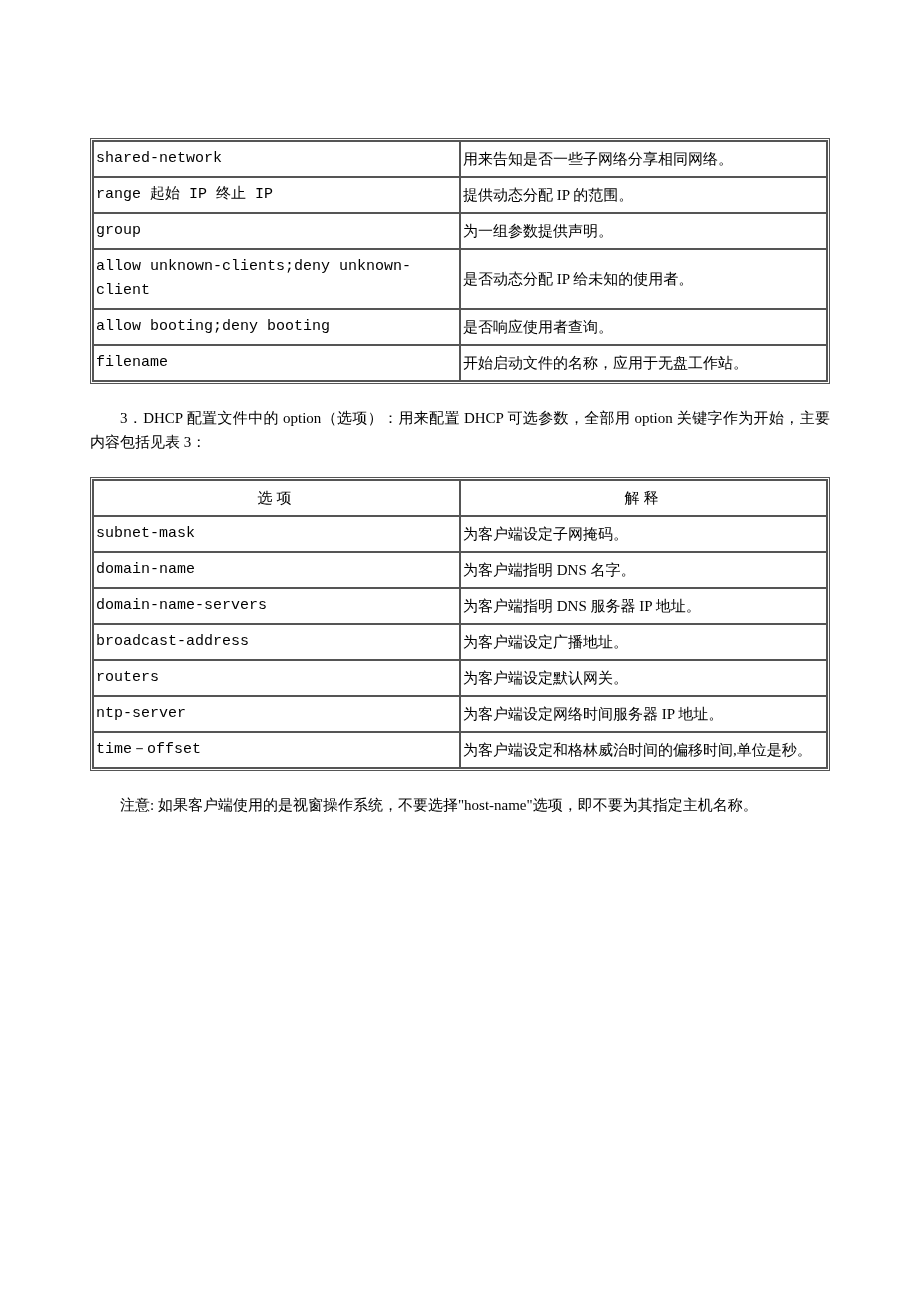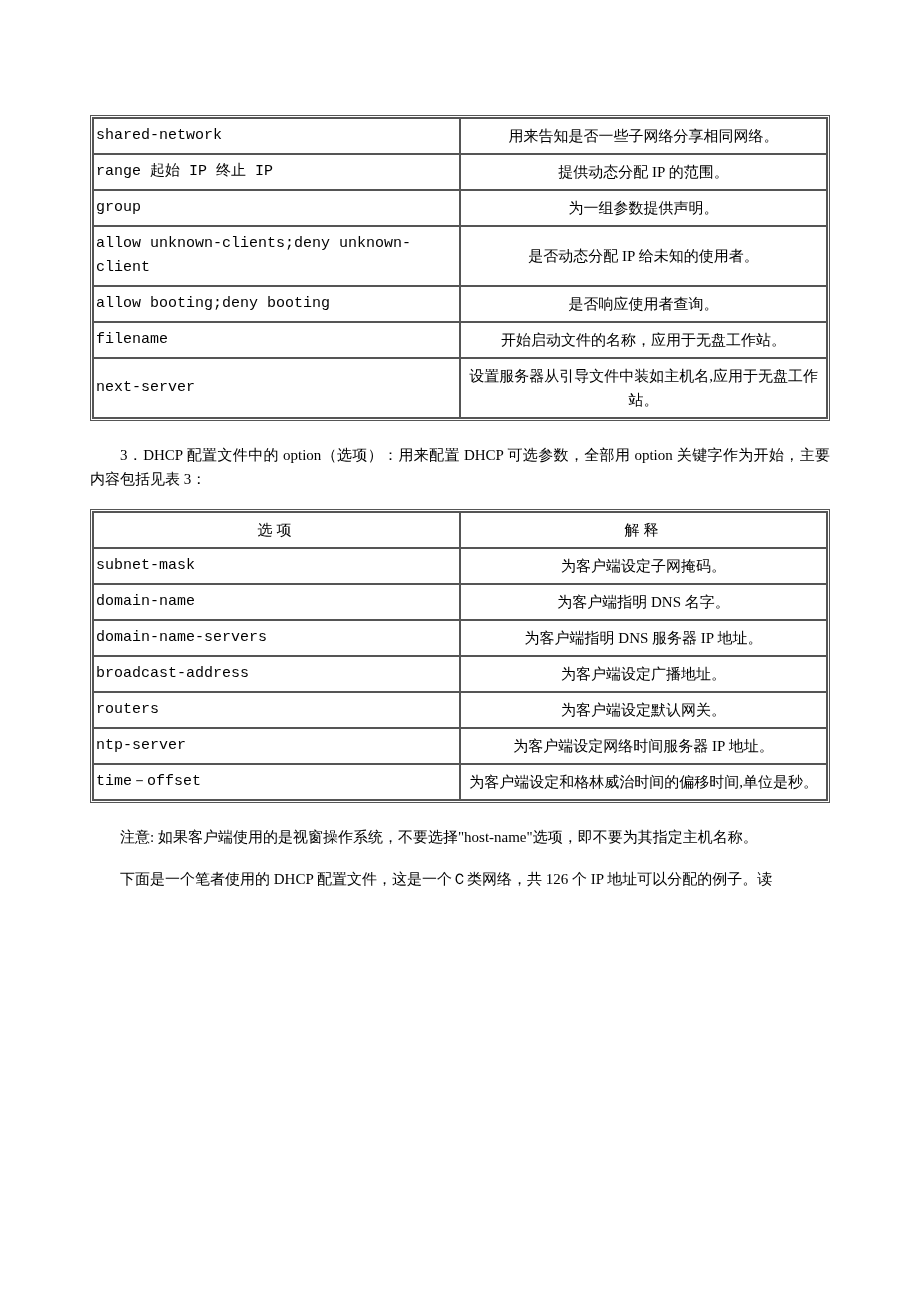--- a/index.html
+++ b/index.html
@@ -16,39 +16,39 @@
     padding: 115px 90px 0 90px;
     font-size: 15px;
     line-height: 1.6;
   }
   table {
     border-collapse: separate;
     border-spacing: 0;
     width: 100%;
     border: 3px double #555;
     margin-bottom: 22px;
+    margin-top: 23px;
   }
   th, td {
     border: 1px solid #555;
     padding: 5px 2px 5px 2px;
     vertical-align: middle;
     font-size: 15px;
     font-weight: normal;
   }
   th {
     text-align: center;
     letter-spacing: 4px;
   }
   td.col-key {
     font-family: "Courier New", "SimSun", monospace;
     width: 50%;
   }
   td.col-desc {
     width: 50%;
-    text-align: center;
   }
   .para {
     margin: 0 0 18px 0;
     text-align: justify;
   }
   .indent {
     text-indent: 2em;
   }
 </style>
 </head>
@@ -74,24 +74,20 @@
           <td class="col-key">allow unknown-clients;deny unknown-client</td>
           <td class="col-desc">是否动态分配 IP 给未知的使用者。</td>
         </tr>
       <tr>
           <td class="col-key">allow booting;deny booting</td>
           <td class="col-desc">是否响应使用者查询。</td>
         </tr>
       <tr>
           <td class="col-key">filename</td>
           <td class="col-desc">开始启动文件的名称，应用于无盘工作站。</td>
-        </tr>
-      <tr>
-          <td class="col-key">next-server</td>
-          <td class="col-desc">设置服务器从引导文件中装如主机名,应用于无盘工作站。</td>
         </tr>
     </tbody>
   </table>
 
   <p class="para indent">3．DHCP 配置文件中的 option（选项）：用来配置 DHCP 可选参数，全部用 option 关键字作为开始，主要内容包括见表 3：</p>
 
   <table>
     <thead>
       <tr>
         <th>选项</th>
@@ -125,15 +121,14 @@
         </tr>
       <tr>
           <td class="col-key">time－offset</td>
           <td class="col-desc">为客户端设定和格林威治时间的偏移时间,单位是秒。</td>
         </tr>
     </tbody>
   </table>
 
   <p class="para indent">注意: 如果客户端使用的是视窗操作系统，不要选择"host-name"选项，即不要为其指定主机名称。</p>
 
-  <p class="para indent">下面是一个笔者使用的 DHCP 配置文件，这是一个Ｃ类网络，共 126 个 IP 地址可以分配的例子。读</p>
 
 </div>
 
 </body></html>

